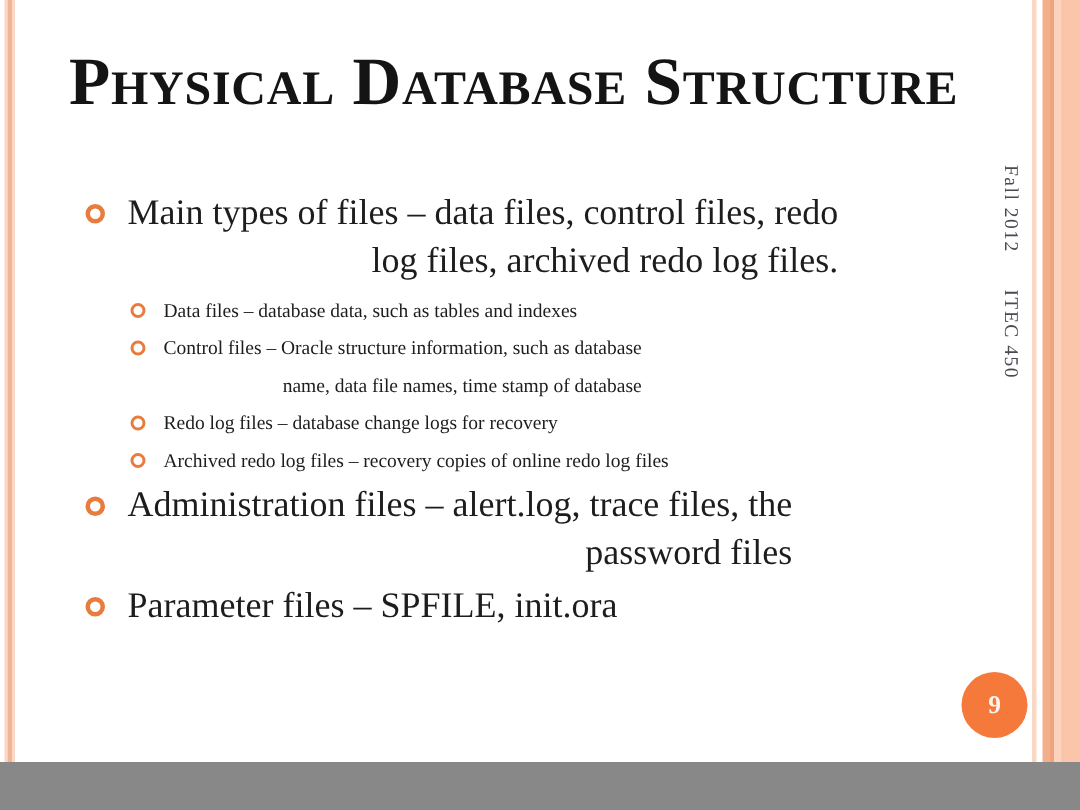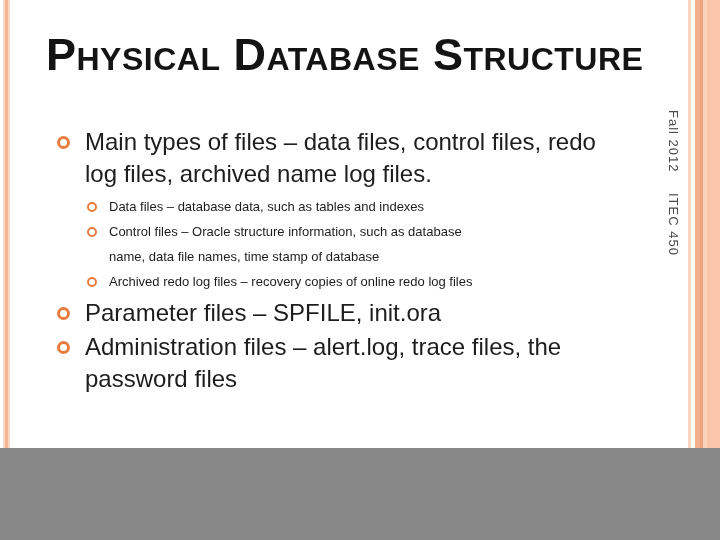--- a/index.html
+++ b/index.html
@@ -1,18 +1,18 @@
 <!DOCTYPE html>
 <html><head>
 <meta charset="utf-8">
 <style>
   html, body { margin:0; padding:0; background:#888; }
   #slide {
-    position:relative; width:720px; height:448px; background:#ffffff;
-    overflow:hidden; font-family:Liberation Sans, sans-serif;
+    position:relative; width:720px; height:508px; background:#ffffff;
+    overflow:hidden; font-family:Liberation Serif, serif;
   }
   
   .stripe { position:absolute; top:0; bottom:0; }
   .ls1 { left:3px;  width:2px;  background:#fad8c6; }
   .ls2 { left:5px;  width:3px;  background:#f3b495; }
   .ls3 { left:8px;  width:2px;  background:#fad8c6; }
   .rs1 { left:688px; width:3px;  background:#fad7c3; }
   .rs2 { left:695px; width:5px;  background:#f3ae8b; }
   .rs3 { left:700px; width:3px;  background:#efa37f; }
   .rs4 { left:703px; width:4px;  background:#fbd2bb; }
@@ -33,21 +33,21 @@
   .l2 { font-size:13px; line-height:25px; margin-left:30px; }
   .l2first { margin-top:4px; }
   .l1parameter { margin-top:3px; }
   .l1admin { margin-top:2px; }
   .ring {
     flex:0 0 auto; box-sizing:border-box; border-radius:50%;
     border-style:solid; border-color:#e87c3e; background:transparent;
   }
   .r1 { width:13px; height:13px; border-width:3.5px; margin:9.5px 15px 0 0; }
   .r2 { width:10px; height:10px; border-width:2.5px; margin:7.5px 12px 0 0; }
-  .txt { min-width:0; }
+  .txt { min-width:0;text-align:right; }
   .ln { display:block; white-space:nowrap; }
 
   
   .vtext {
     position:absolute; left:666px; writing-mode:vertical-rl;
     font-size:13px; letter-spacing:1px; color:#4a4a52; white-space:nowrap;
   }
   .vdate   { top:110px; }
   .vcourse { top:193px; }
 
@@ -74,59 +74,65 @@
   <div class="stripe rs5"></div>
 
   <h1 class="title">Physical Database Structure</h1>
 
   <div class="content">
 
     <div class="li l1">
       <span class="ring r1"></span>
       <span class="txt">
         <span class="ln">Main types of files – data files, control files, redo</span>
-        <span class="ln">log files, archived name log files.</span>
+        <span class="ln">log files, archived redo log files.</span>
       </span>
     </div>
 
     <div class="li l2 l2first">
       <span class="ring r2"></span>
       <span class="txt">
         <span class="ln">Data files – database data, such as tables and indexes</span>
       </span>
     </div>
 
     <div class="li l2">
       <span class="ring r2"></span>
       <span class="txt">
         <span class="ln">Control files – Oracle structure information, such as database</span>
         <span class="ln">name, data file names, time stamp of database</span>
       </span>
     </div>
 
+    <div class="li l2">
+      <span class="ring r2"></span>
+      <span class="txt">
+        <span class="ln">Redo log files – database change logs for recovery</span>
+      </span>
+    </div>
 
     <div class="li l2">
       <span class="ring r2"></span>
       <span class="txt">
         <span class="ln">Archived redo log files – recovery copies of online redo log files</span>
       </span>
     </div>
 
-    <div class="li l1 l1parameter">
-      <span class="ring r1"></span>
-      <span class="txt">
-        <span class="ln">Parameter files – SPFILE, init.ora</span>
-      </span>
-    </div>
-
     <div class="li l1 l1admin">
       <span class="ring r1"></span>
       <span class="txt">
         <span class="ln">Administration files – alert.log, trace files, the</span>
         <span class="ln">password files</span>
+      </span>
+    </div>
+
+    <div class="li l1 l1parameter">
+      <span class="ring r1"></span>
+      <span class="txt">
+        <span class="ln">Parameter files – SPFILE, init.ora</span>
       </span>
     </div>
 
   </div>
 
   <div class="vtext vdate">Fall 2012</div>
   <div class="vtext vcourse">ITEC 450</div>
 
   <div class="page-circle">
     <span>9</span>

